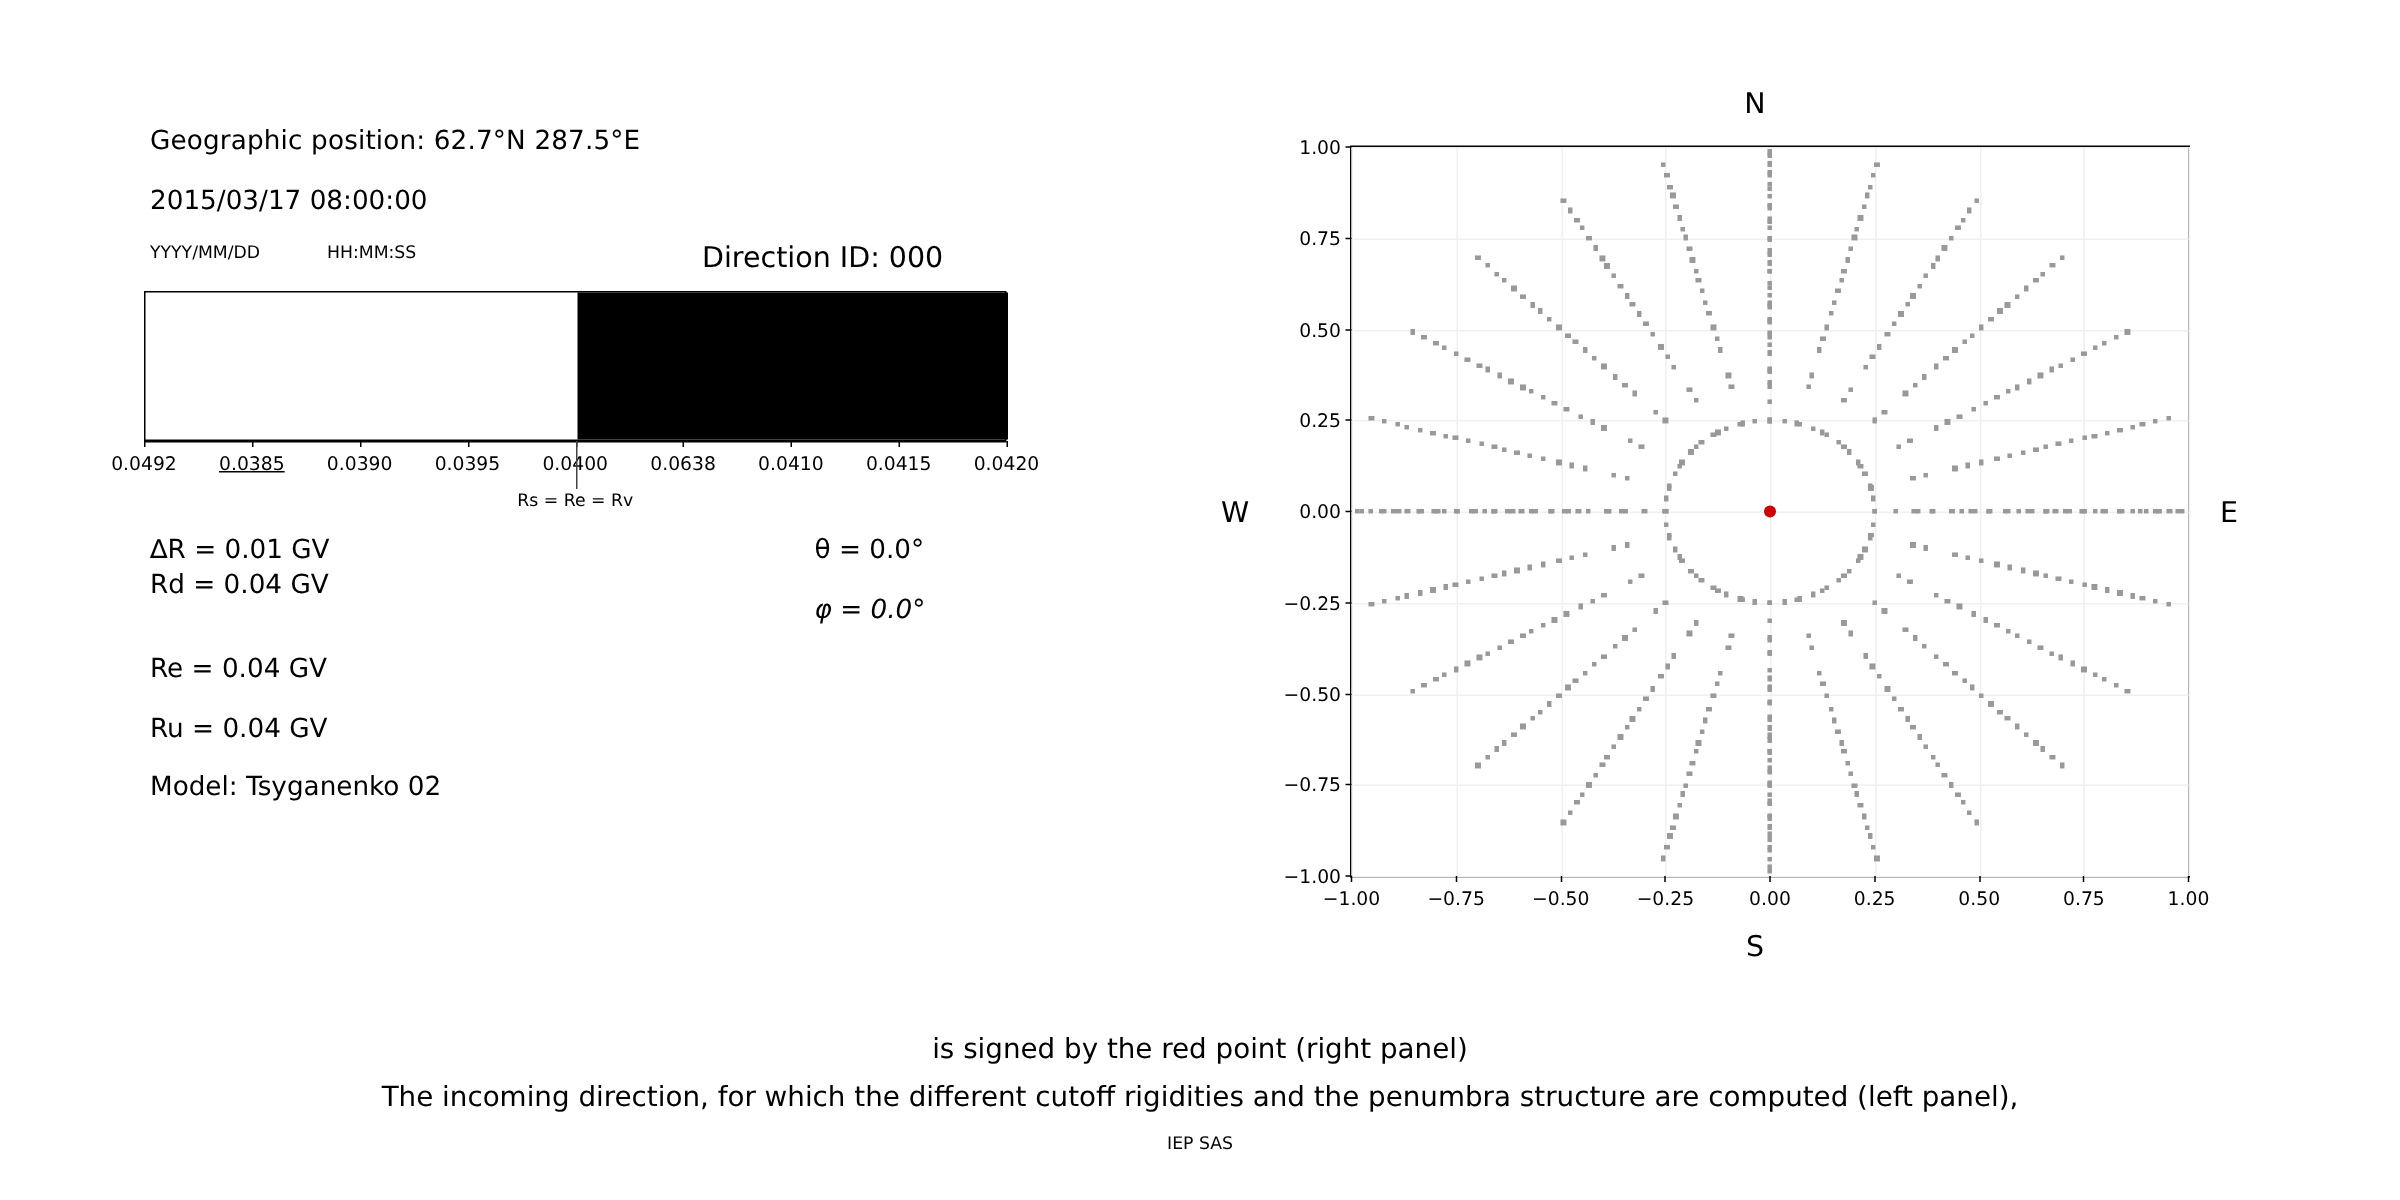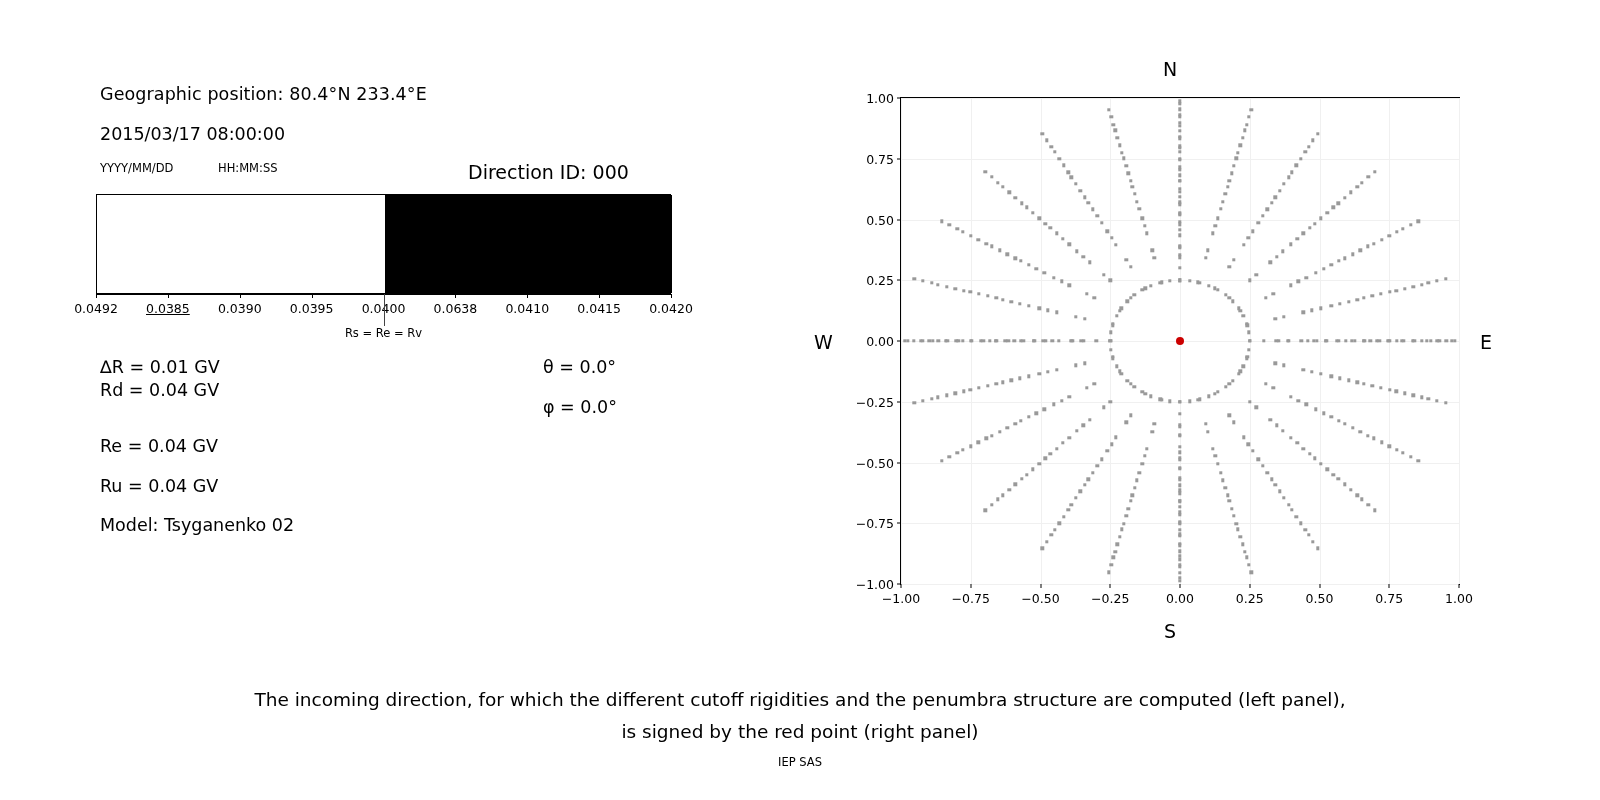--- a/index.html
+++ b/index.html
@@ -144,21 +144,21 @@
     text-align: center; font-size: 11.5px;
   }
 </style>
 </head>
 <body>
 
 <div class="page">
 
   <div class="left-panel">
 
-    <div class="geo-line">Geographic position: 80.4°N 233.4°E</div>
+    <div class="geo-line">Geographic position: 62.7°N 287.5°E</div>
 
     <div class="datetime-line">2015/03/17 08:00:00</div>
 
     <div class="fmt-date">YYYY/MM/DD</div>
 
     <div class="fmt-time">HH:MM:SS</div>
 
     <div class="direction-id">Direction ID: 000</div>
 
     <div class="bar-wrap">
@@ -191,21 +191,21 @@
 
     <div id="params-left">
         <div class="param param-left" style="top: 357px;">∆R = 0.01 GV</div>
         <div class="param param-left" style="top: 380px;">Rd = 0.04 GV</div>
         <div class="param param-left" style="top: 436px;">Re = 0.04 GV</div>
         <div class="param param-left" style="top: 475.5px;">Ru = 0.04 GV</div>
         <div class="param param-left" style="top: 515px;">Model: Tsyganenko 02</div>
       </div>
     <div id="params-right">
         <div class="param param-right" style="top: 357px;">θ = 0.0°</div>
-        <div class="param param-right" style="top: 396.5px;">φ = 0.0°</div>
+        <div class="param param-right" style="top: 396.5px; font-style: italic;">φ = 0.0°</div>
       </div>
   </div>
 
   <div class="right-panel">
 
     <div class="compass compass-n">N</div>
     <div class="compass compass-s">S</div>
     <div class="compass compass-w">W</div>
     <div class="compass compass-e">E</div>
 
@@ -874,18 +874,18 @@
         <div class="dot" style="left: 279px; top: 436.185px; background: rgb(153, 153, 153);"></div>
         <div class="dot" style="left: 279px; top: 447.12px; background: rgb(153, 153, 153);"></div>
         <div class="dot" style="left: 279px; top: 458.055px; background: rgb(153, 153, 153);"></div>
         <div class="dot" style="left: 279px; top: 468.99px; background: rgb(153, 153, 153);"></div>
         <div class="dot" style="left: 279px; top: 479.925px; background: rgb(153, 153, 153);"></div>
         <div class="center-dot" style="left: 279px; top: 243px; background: rgb(204, 0, 0);"></div>
       </div>
   </div>
 
   <div class="caption">
+    <div>is signed by the red point (right panel)</div>
     <div>The incoming direction, for which the different cutoff rigidities and the penumbra structure are computed (left panel),</div>
-    <div>is signed by the red point (right panel)</div>
   </div>
 
   <div class="footer">IEP SAS</div>
 </div>
 
 </body></html>

